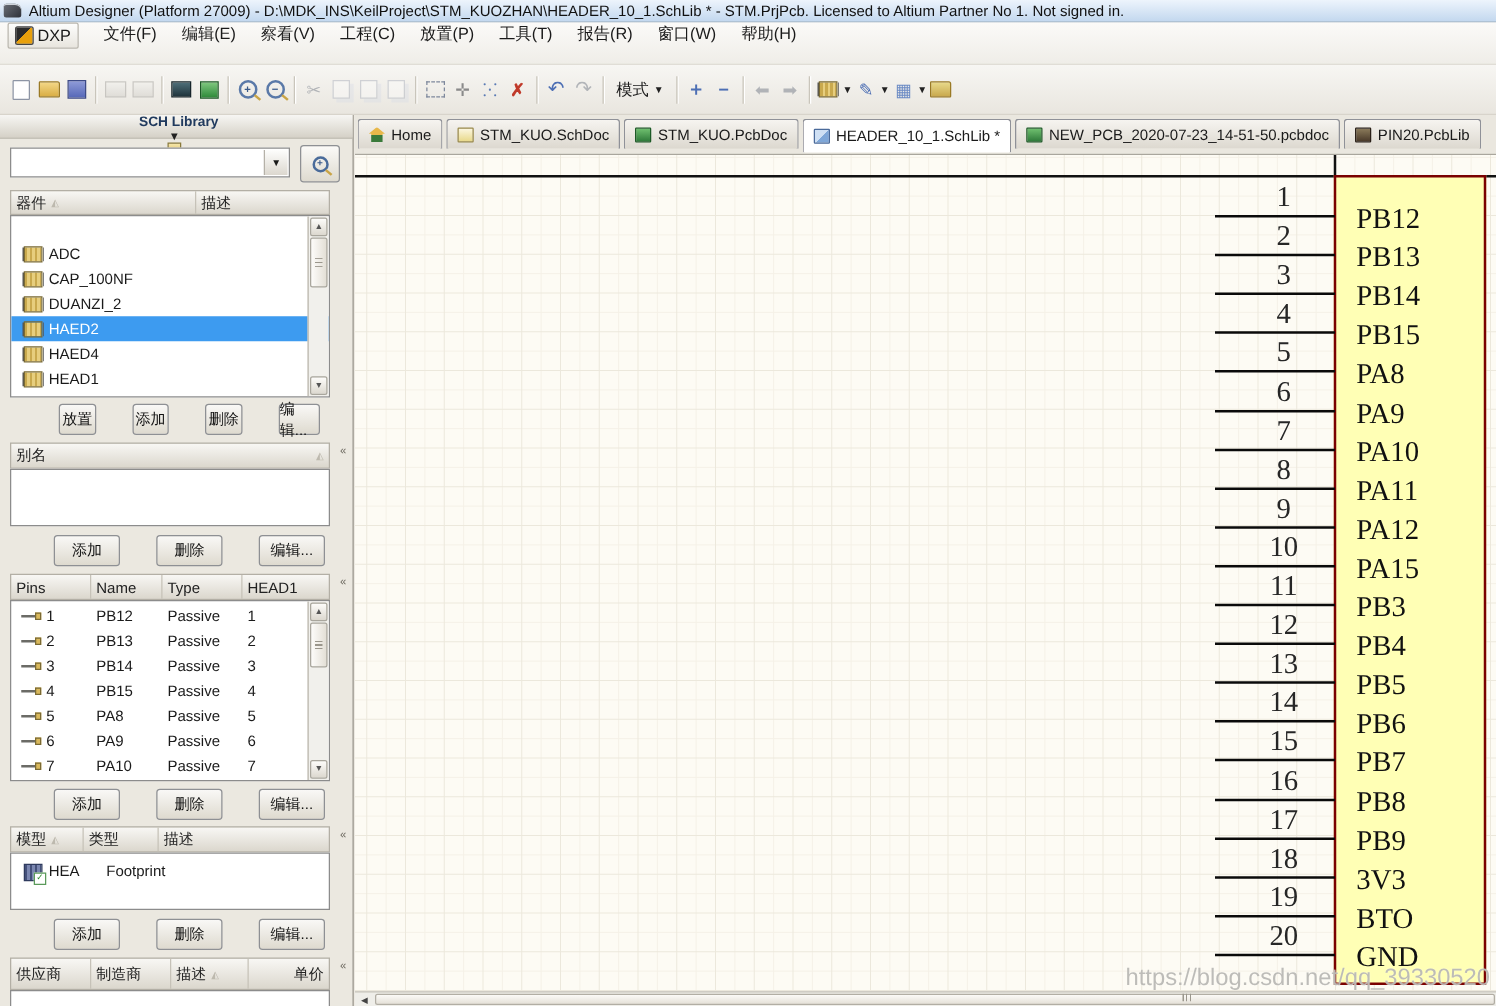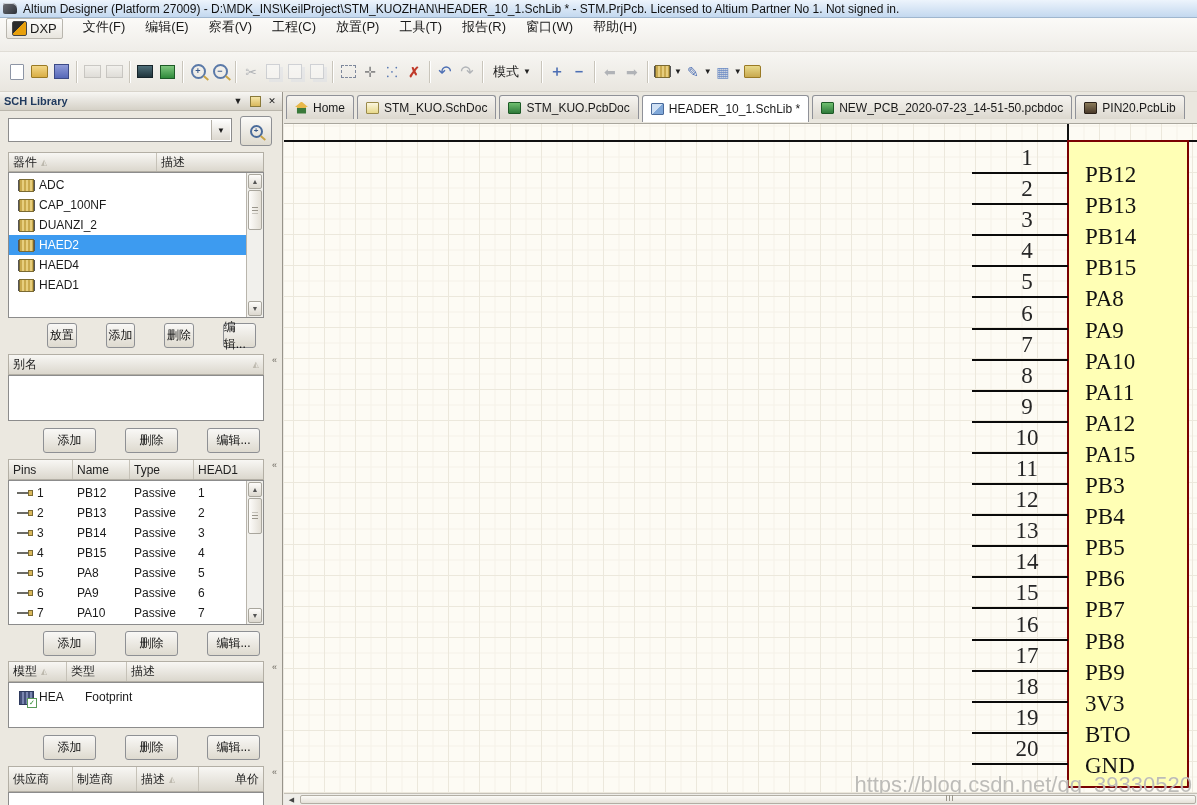--- a/index.html
+++ b/index.html
@@ -44,21 +44,21 @@
   .g-dash{width:13px;height:11px;border:1px dashed #7e889c;}
   .glyph{font-size:14px;line-height:1;}
   #mode-drop{display:flex;align-items:center;gap:4px;padding:2px 6px;font-size:13px;}
   .dcar{font-size:8px;color:#222;}
   .pm{font-size:15px;font-weight:bold;color:#4d6fb4;}
   
   #panel{position:absolute;left:0;top:92px;width:283px;height:713px;background:#EBE8E0;
     border-right:1px solid #98948B;box-sizing:border-box;}
   #panel-header{position:absolute;left:0;top:0;width:100%;height:19px;
     background:linear-gradient(#F7F6F3,#D5D1C7);border-bottom:1px solid #B9B5AB;
-    display:flex;align-items:center;box-sizing:border-box;}
+    display:flex;align-items:center;box-sizing:border-box;flex-direction:column;}
   #panel-title{font-weight:bold;font-size:11px;color:#203A5E;margin-left:4px;flex:1;}
   .ph-btn{width:14px;height:13px;display:flex;align-items:center;justify-content:center;
     font-size:9px;color:#222;margin-right:3px;}
   .ph-pin{width:9px;height:9px;background:linear-gradient(#f5e6a8,#d9b85c);border:1px solid #8a7a3a;}
   
   #search-row{position:absolute;left:8px;top:24px;width:266px;height:30px;}
   #search-combo{position:absolute;left:0;top:2px;width:224px;height:24px;background:#fff;
     border:1px solid #8C8C8C;box-sizing:border-box;}
   #search-input{position:absolute;left:2px;top:2px;width:200px;height:18px;border:0;outline:0;font-size:12px;background:transparent;}
   #search-drop{position:absolute;right:1px;top:1px;width:18px;height:20px;
@@ -134,21 +134,21 @@
     background-position:9px 17px,9px 17px,24.5px 32.5px,24.5px 32.5px;}
   #axis-h{position:absolute;left:0;top:16px;width:913px;height:2px;background:#111;}
   #axis-v{position:absolute;left:783px;top:0;width:2px;height:18px;background:#111;}
   #sch-body{position:absolute;left:783px;top:16px;width:122px;height:648px;
     border:2px solid #7A0101;box-sizing:border-box;background:#FFFFB5;}
   .spin-line{position:absolute;left:688px;width:96px;height:2px;background:#0a0a0a;}
   .spin-num{position:absolute;left:703px;width:80px;height:26px;text-align:center;
     font-family:"Liberation Serif",serif;font-size:23px;color:#262626;}
   .spin-name{position:absolute;left:801px;height:26px;font-family:"Liberation Serif",serif;
     font-size:23px;color:#111;z-index:3;}
-  #watermark{position:absolute;right:5px;top:648px;font-size:22px;color:rgba(185,184,180,0.95);
+  #watermark{position:absolute;right:5px;top:648px;font-size:19px;color:rgba(185,184,180,0.95);
     z-index:5;white-space:nowrap;text-shadow:0 0 1px rgba(255,255,255,.6);}
   #hscroll{position:absolute;left:0;top:701px;width:913px;height:12px;background:#EFEEE9;
     border-top:1px solid #C5C1B8;box-sizing:border-box;}
   #hs-left{position:absolute;left:1px;top:1px;width:13px;height:9px;display:flex;align-items:center;
     justify-content:center;font-size:7px;color:#444;}
   #hs-thumb{position:absolute;left:16px;top:1px;right:1px;height:9px;
     background:linear-gradient(#FBFAF7,#E5E1D8);border:1px solid #B2AEA4;border-radius:2px;box-sizing:border-box;}
   #hs-grip{position:absolute;left:662px;top:1px;width:9px;height:6px;
     background:repeating-linear-gradient(90deg,#9a968c 0 1px,transparent 1px 3px);}
 </style>
@@ -292,21 +292,21 @@
   <div class="thead" style="left:8px;top:60px;width:256px;height:20px;">
     <span class="thcell" style="width:148px;">
       <span>器件</span>
       <span class="sorttri">◭</span>
     </span>
     <span class="thcell" style="flex:1;border-right:0;">
       <span>描述</span>
     </span>
   </div>
   <div class="whitebox" style="left:8px;top:80px;width:256px;height:146px;">
-    <div id="comp-rows" style="margin-top:2px;">
+    <div id="comp-rows" style="margin-top:20px;">
         <div class="plist-row">
           <span class="chip-icon"></span>
           <span>ADC</span>
         </div>
         <div class="plist-row">
           <span class="chip-icon"></span>
           <span>CAP_100NF</span>
         </div>
         <div class="plist-row">
           <span class="chip-icon"></span>

